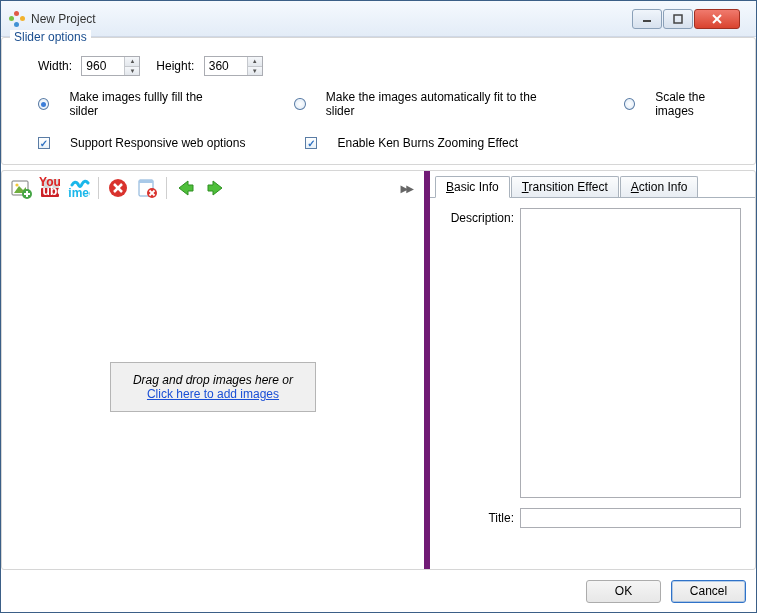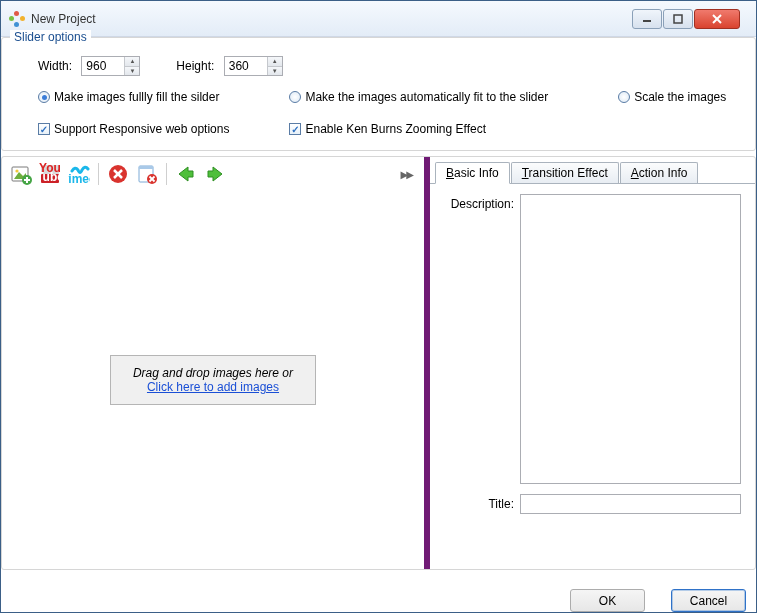--- a/index.html
+++ b/index.html
@@ -13,31 +13,31 @@
 .titlebar .title { flex: 1; color: #333; }
 .winbtns { display: flex; gap: 1px; }
 .winbtn { width: 30px; height: 20px; border: 1px solid #8aa0b8; border-radius: 3px; background: linear-gradient(#f0f5fb,#d7e1ee); display: flex; align-items: center; justify-content: center; color: #444; }
 .winbtn.close { width: 46px; background: linear-gradient(#f07a6d,#d9432f); border-color: #a13022; color: #fff; font-weight: bold; }
 
 
 .client { flex: 1; padding: 0; display: flex; flex-direction: column; }
 .groupbox { border: 1px solid #d6d6d6; border-radius: 3px; padding: 10px 14px 14px; margin-bottom: 5px; position: relative; background:#fff;}
 .groupbox > .legend { position: absolute; top: -8px; left: 8px; background: #fff; padding: 0 4px; color: #1a4e8f; }
 
-.dimrow { display: flex; gap: 36px; align-items: flex-end; margin: 8px 0 14px 22px; }
+.dimrow { display: flex; gap: 16px; align-items: flex-end; margin: 8px 0 14px 22px; }
 .dimrow label { margin-right: 6px; }
 .spinwrap { display: inline-flex; align-items: stretch; border: 1px solid #abadb3; background:#fff; height:20px;}
 .spinwrap input { border: 0; width: 42px; padding: 1px 4px; outline: none; }
 .spinbtns { display: flex; flex-direction: column; width: 15px; border-left:1px solid #c5c8cd;}
 .spinbtns div { flex: 1; font-size: 6px; display:flex;align-items:center;justify-content:center;color:#555;background:linear-gradient(#f5f7fa,#e3e7ec);}
 .spinbtns div:first-child{border-bottom:1px solid #c5c8cd;}
 
 .radiorow { display:flex; gap: 70px; margin-left: 22px; margin-bottom: 18px;}
 .checkrow { display:flex; gap: 60px; margin-left: 22px;}
-.radio, .check { display:flex; align-items:center; gap:4px;}
+.radio, .check { display:flex; align-items:center; gap:20px;}
 .rdot{width:12px;height:12px;border:1px solid #5a7ca5;border-radius:50%;display:flex;align-items:center;justify-content:center;background:radial-gradient(#fff,#dbe8f5);}
 .rdot.on::after{content:"";width:5px;height:5px;background:#3b7dd8;border-radius:50%;}
 .cbox{width:12px;height:12px;border:1px solid #5a7ca5;background:linear-gradient(#fff,#e7f0f8);display:flex;align-items:center;justify-content:center;color:#2c6fc1;font-size:10px;font-weight:bold;}
 
 
 .mid { flex: 1; display:flex; border:1px solid #d6d6d6; border-radius:3px; }
 .leftpane{ width: 428px; border-right:6px solid #701a75; display:flex; flex-direction:column;}
 .toolbar{ height:34px; display:flex; align-items:center; padding:0 6px; gap:3px;}
 .tbtn{width:26px;height:26px;display:flex;align-items:center;justify-content:center;border:1px solid transparent;border-radius:2px;}
 .sep{width:1px;height:22px;background:#cfcfcf;margin:0 3px;}
@@ -55,21 +55,21 @@
 .tab{padding:3px 10px;border:1px solid #aab3bd;border-bottom:none;background:linear-gradient(#fbfcfd,#e8edf3);margin-right:1px;position:relative;border-radius:2px 2px 0 0;}
 .tab.active{background:#fff;border-bottom:1px solid #fff;margin-bottom:-1px;z-index:2;}
 .tab .ul{text-decoration:underline;}
 .tabbody{flex:1;border-top:1px solid #aab3bd;padding:10px 14px;}
 .frow{display:flex;align-items:flex-start;margin-bottom:10px;}
 .frow label{width:70px;text-align:right;margin-right:6px;padding-top:3px;}
 .tinput{flex:1;border:1px solid #abadb3;height:20px;padding:1px 4px;}
 .tarea{flex:1;border:1px solid #abadb3;height:290px;resize:none;padding:2px 4px;overflow-y:scroll;}
 
 
-.bottombar{height:42px;display:flex;justify-content:flex-end;align-items:flex-end;gap:26px;padding-right:10px;}
+.bottombar{height:42px;display:flex;justify-content:flex-end;align-items:center;gap:10px;padding-right:10px;}
 .btn{min-width:75px;height:23px;border:1px solid #acacac;border-radius:3px;background:linear-gradient(#f5f5f5,#e7e7e7);}
 .btn.primary{border-color:#2f72c8;box-shadow:0 0 0 1px rgba(60,130,210,.35) inset;}
 
 
 svg{display:block;}
 </style>
 </head>
 <body>
 
 <div class="window">

